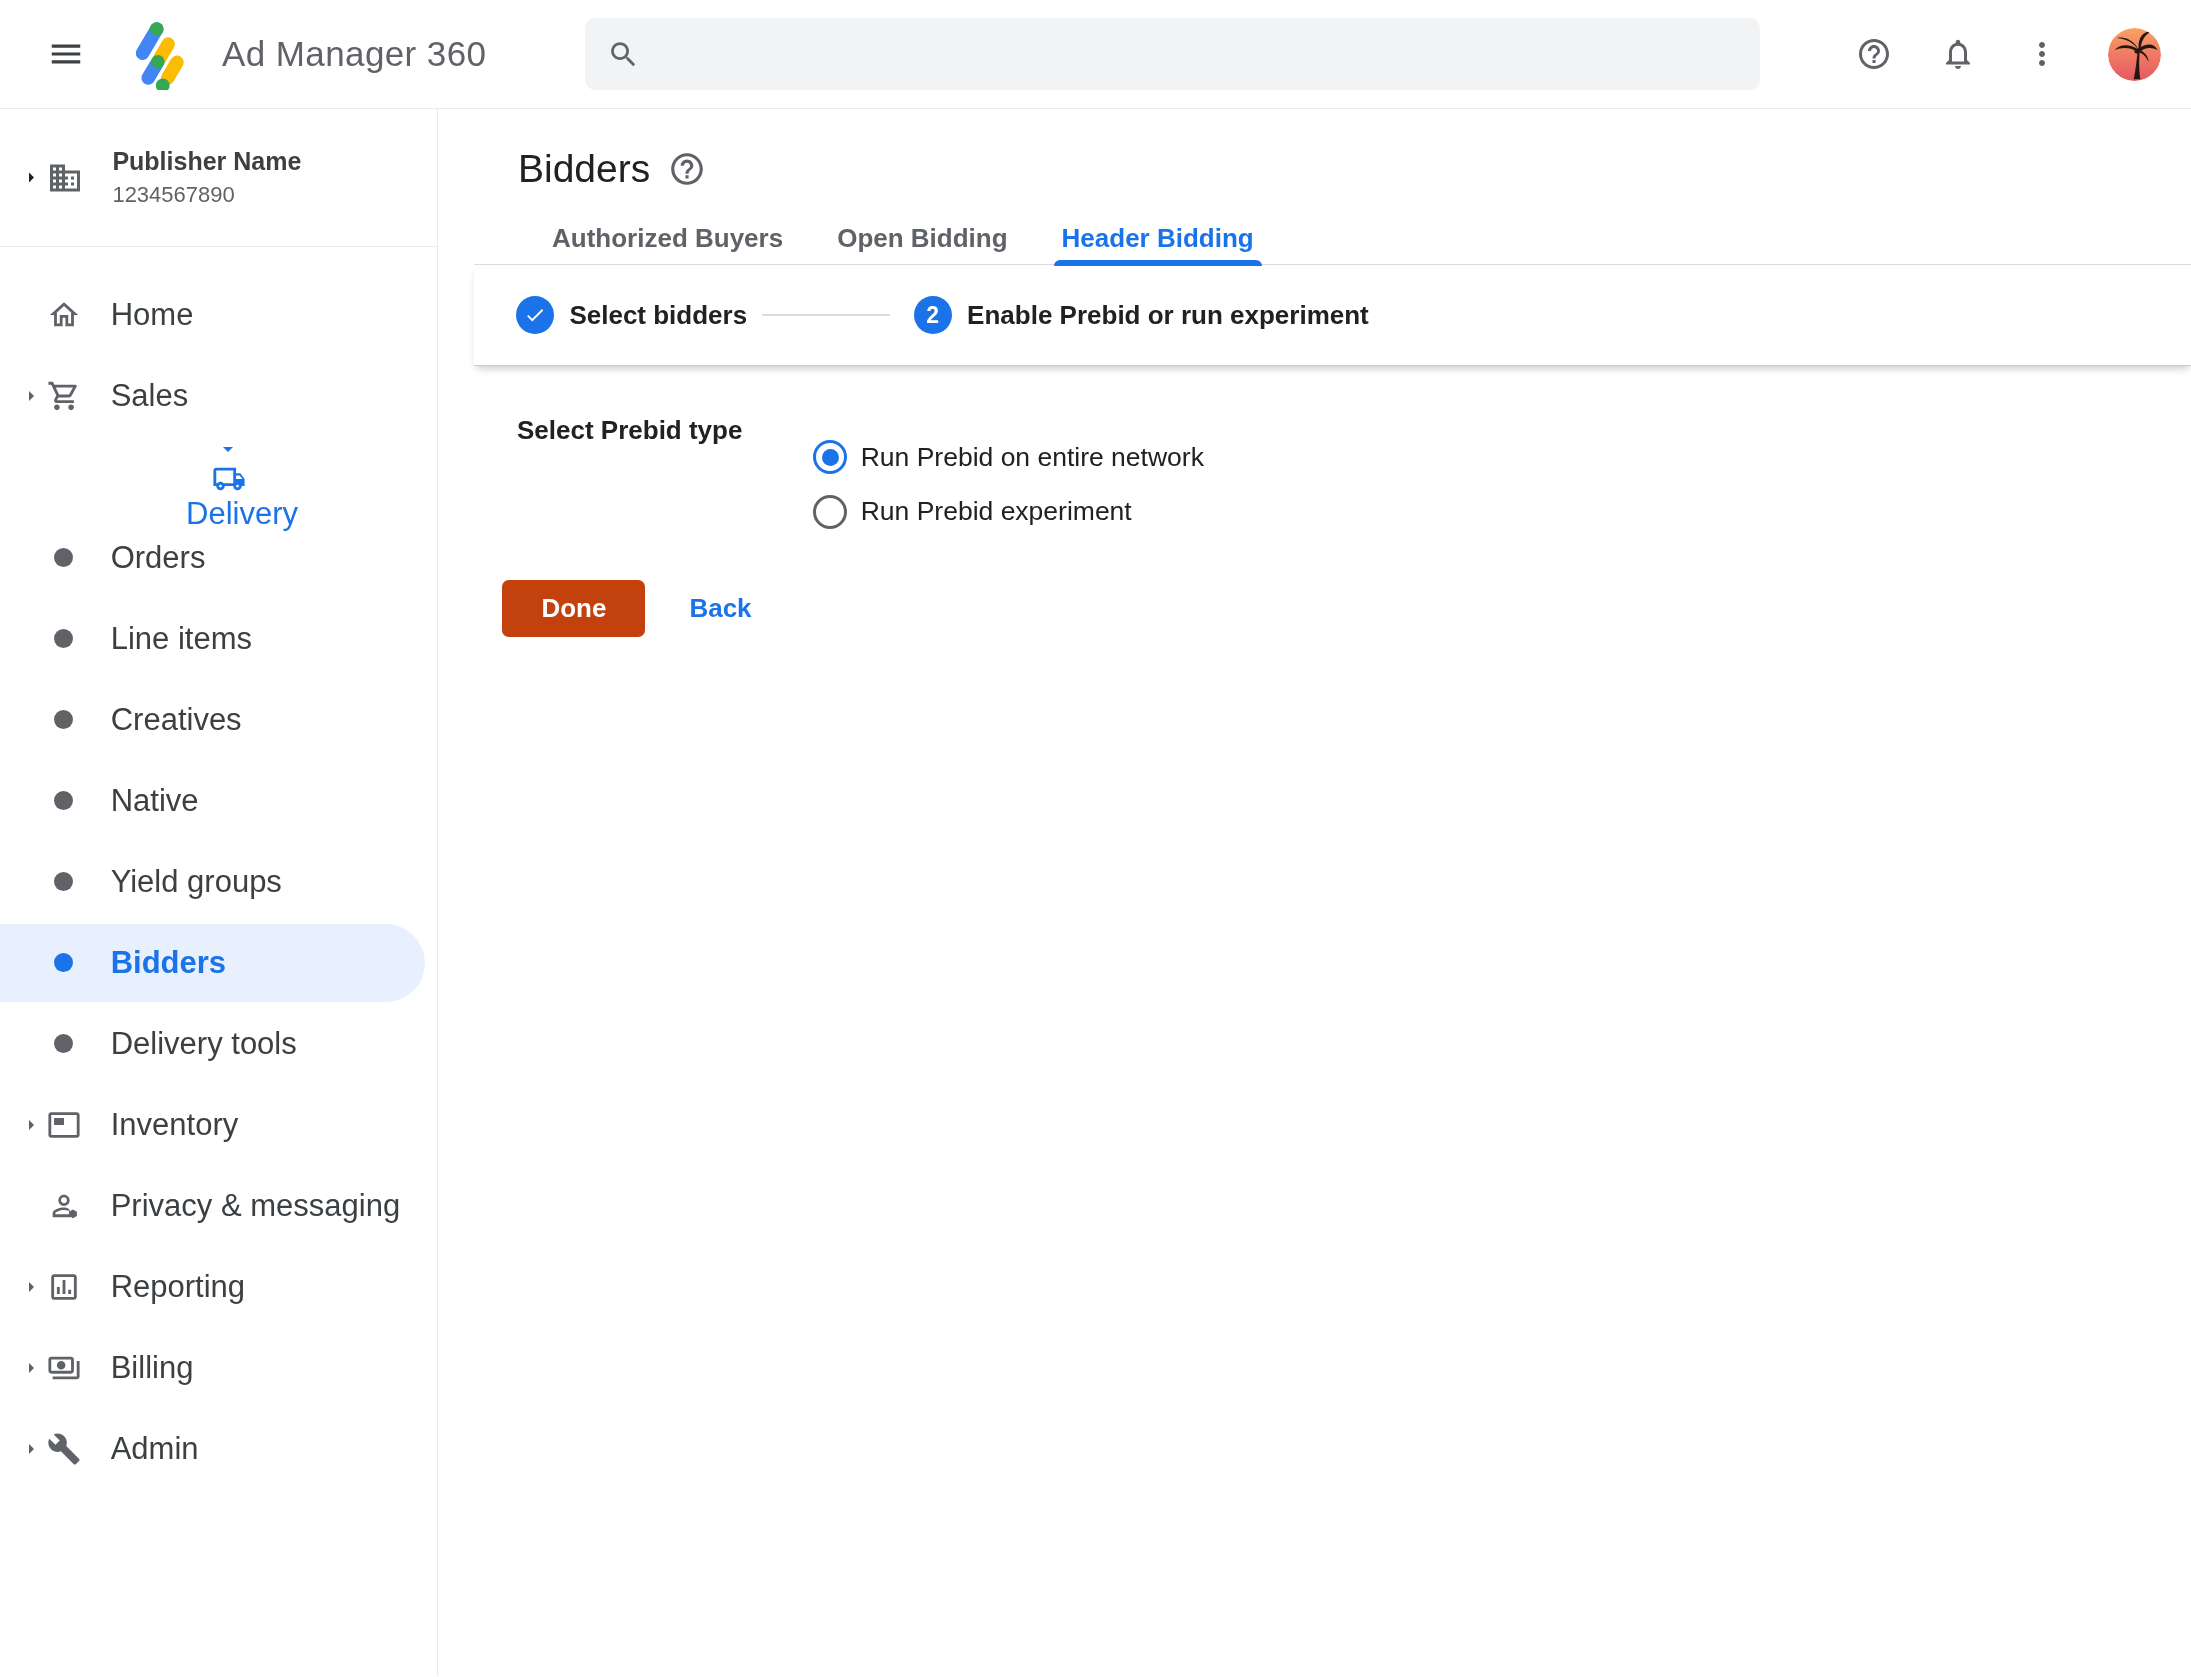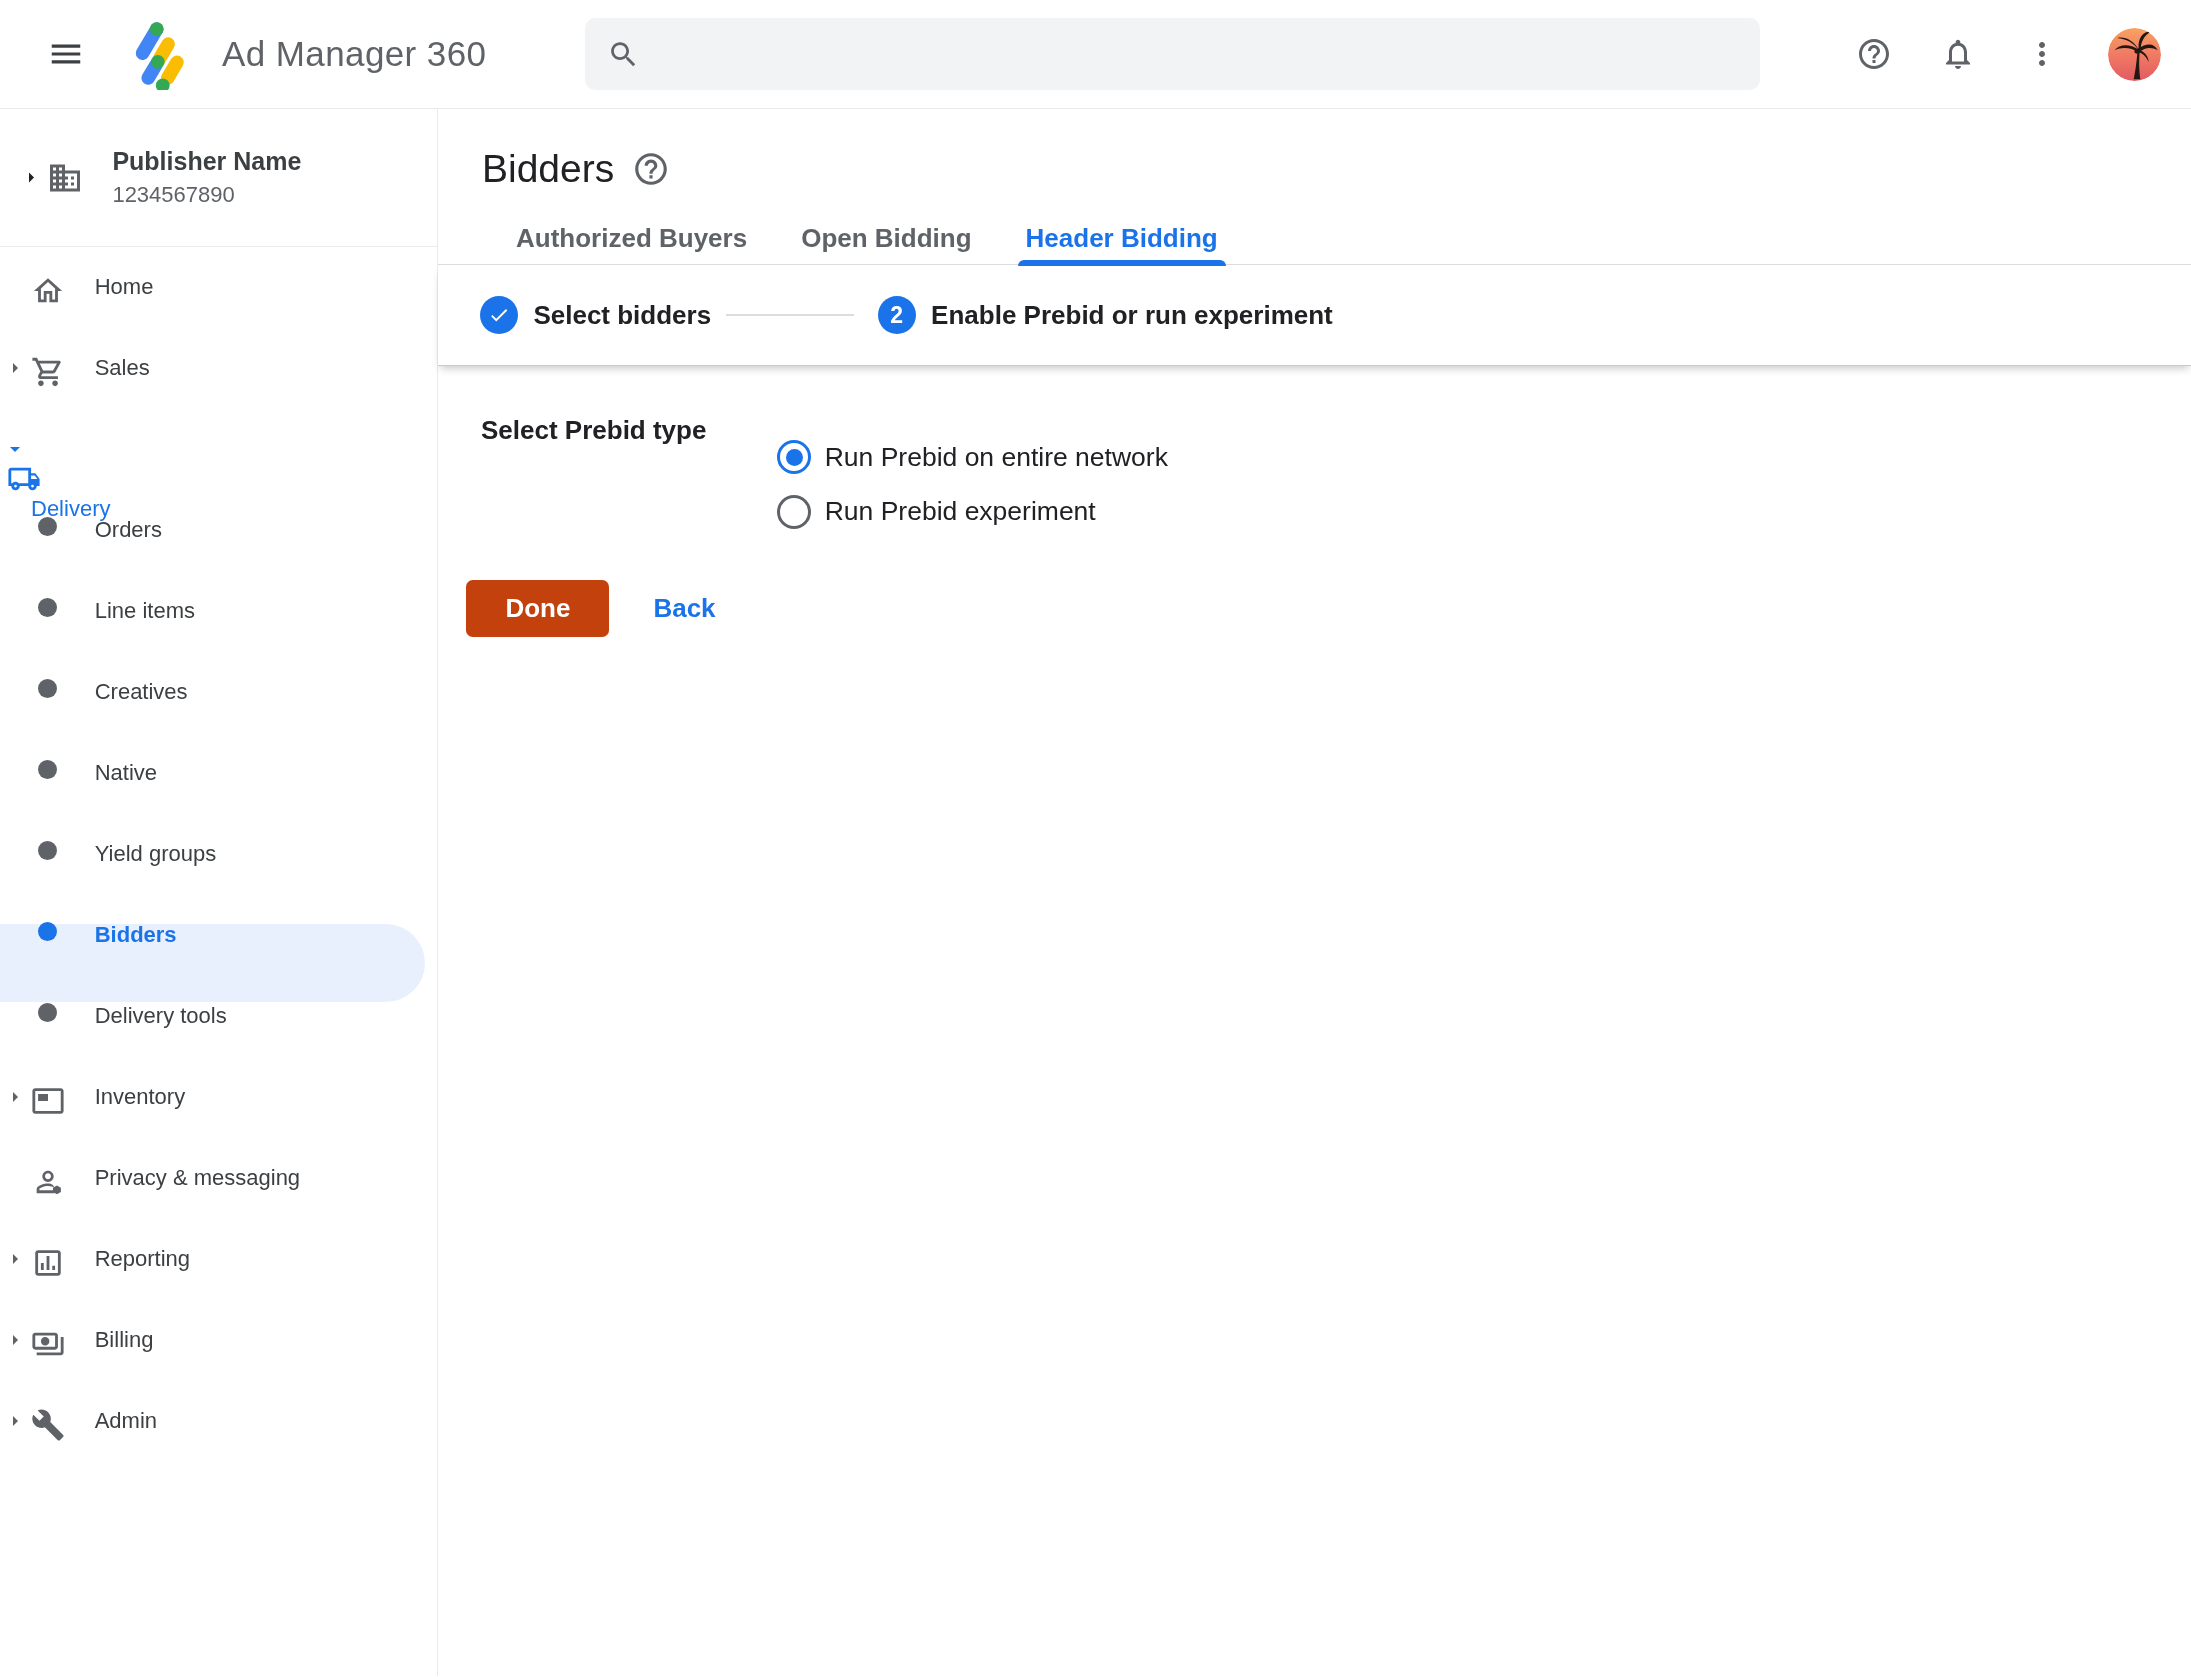--- a/index.html
+++ b/index.html
@@ -15,32 +15,32 @@
   .app-title { margin-left:24px; font-size:35px; color:#5f6368; letter-spacing:0.4px; white-space:nowrap; }
   .search-bar { margin-left:99px; width:1175px; height:72px; background:#f1f3f4; border-radius:10.3px;
     display:flex; align-items:center; padding-left:22px; }
   .search-bar svg { color:#5f6368; flex:none; }
   .search-bar input { flex:1; height:100%; border:none; background:transparent; outline:none;
     font-size:26px; color:#202124; padding:0 20.5px; font-family:inherit; }
   .header-actions { margin-left:auto; display:flex; align-items:center; gap:48px; padding-right:31px; }
   .avatar { width:53px; height:53px; border-radius:50%; overflow:hidden; flex:none; cursor:pointer; }
 
   
-  .shell { display:flex; height:1567px; }
+  .shell { display:flex; height:1567px;gap:36px; }
   .sidebar { width:438px; flex:none; border-right:1.7px solid #e8eaed; background:#fff; }
 
   .publisher { height:138px; border-bottom:1.7px solid #e8eaed; display:flex; align-items:center; padding-left:19px; cursor:pointer; }
   .publisher .arrow-box { color:#202124; }
   .pub-icon { width:38px; margin-left:3.4px; display:flex; justify-content:center; color:#5f6368; }
   .pub-text { margin-left:28px; }
   .pub-name { font-size:25px; font-weight:600; color:#3c4043; }
   .pub-id { font-size:22px; color:#5f6368; margin-top:6px; }
 
   .nav { padding-top:27px; }
-  .nav-item { height:81px; display:flex; align-items:flex-start; padding-left:3px; font-size:22px; color:#3c4043;
+  .nav-item { height:81px; display:flex; align-items:center; padding-left:19px; font-size:31px; color:#3c4043;
     cursor:pointer; position:relative; }
   .arrow-box { width:24px; display:flex; justify-content:center; align-items:center; color:#5f6368; flex:none; }
   .nav-icon { width:38px; margin-left:1.7px; display:flex; justify-content:center; align-items:center; color:#5f6368; flex:none; }
   .nav-label { margin-left:28px; white-space:nowrap; }
   .bullet { width:19px; height:19px; border-radius:50%; background:#5f6368; }
   .nav-item.expanded { color:#1a73e8;flex-direction:column; }
   .nav-item.expanded .arrow-box, .nav-item.expanded .nav-icon { color:#1a73e8; }
   .nav-item.selected { color:#1a73e8; font-weight:600; }
   .nav-item.selected .bullet { background:#1a73e8; }
   .nav-item.selected::before { content:""; position:absolute; left:0; top:1.7px; height:78px; width:425px;

